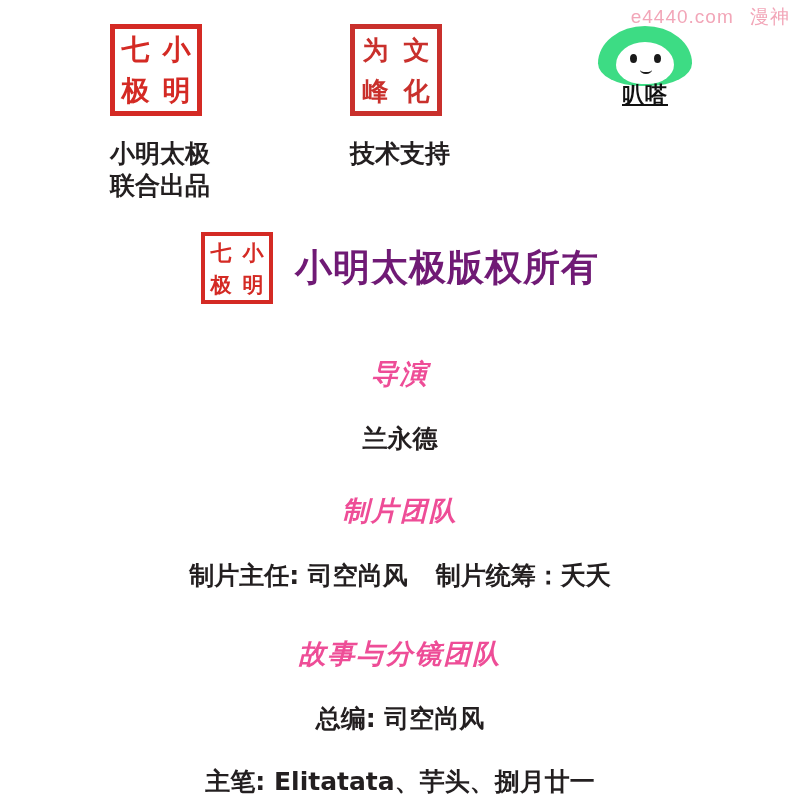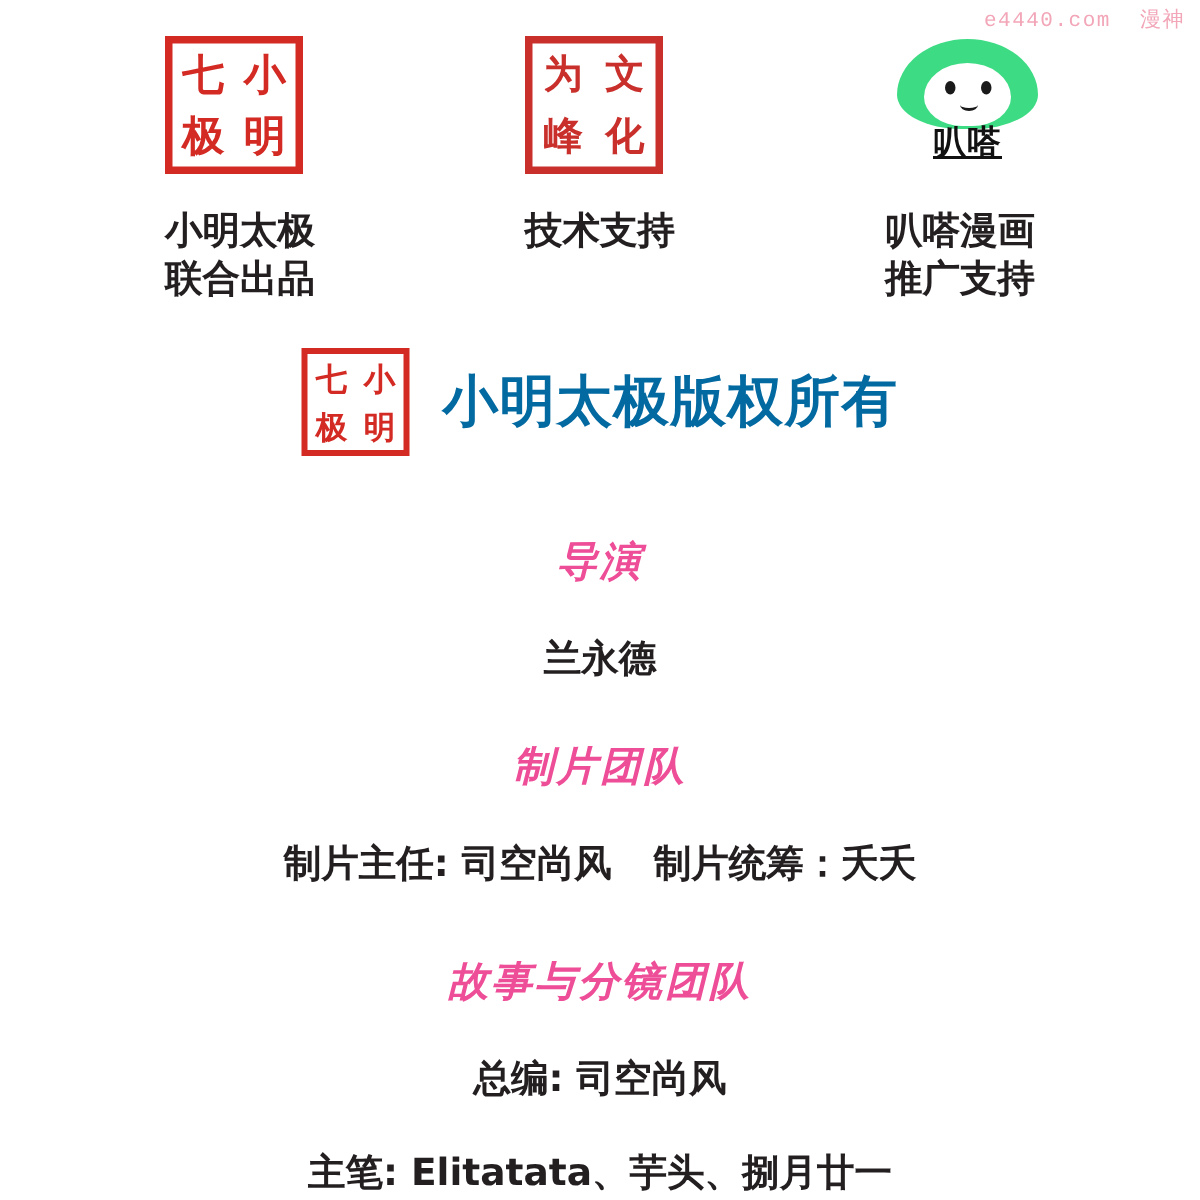--- a/index.html
+++ b/index.html
@@ -13,24 +13,24 @@
     font-family: "Liberation Sans", sans-serif;
     color: #231f20;
     position: relative;
     overflow: hidden;
   }
 
   .watermark {
     position: absolute;
     top: 4px;
     right: 10px;
-    font-size: 14px;
+    font-size: 19px;
     color: #f2a6b8;
     letter-spacing: 1px;
-    font-family: Liberation Mono, monospace;
+    font-family: Liberation Sans, sans-serif;
     white-space: nowrap;
   }
   .watermark .wm-cn {
     margin-left: 10px;
     color: #f2a6b8;
   }
 
   
   .stamp-row {
     position: absolute;
@@ -189,21 +189,21 @@
   .seal-small span {
     display: flex;
     align-items: center;
     justify-content: center;
     font-size: 21px;
     line-height: 1;
   }
   .copyright-text {
     font-size: 37px;
     font-weight: bold;
-    color: #0369a1;
+    color: #701a75;
     font-family: "DejaVu Sans", "Liberation Sans", sans-serif;
     letter-spacing: 1px;
   }
 
   
   .credits {
     position: absolute;
     top: 356px;
     left: 0;
     width: 800px;
@@ -275,24 +275,20 @@
     <div class="stamp-art">
       <div class="logo-cartoon">
         <div class="blob"></div>
         <div class="face"></div>
         <div class="eye l"></div>
         <div class="eye r"></div>
         <div class="mouth"></div>
         <div class="brand">叭嗒</div>
       </div>
     </div>
-    <div class="stamp-caption">
-      <div>叭嗒漫画</div>
-      <div>推广支持</div>
-    </div>
   </div>
 
 </div>
 
 <div class="copyright-row">
   <div class="seal-small">
     <span>七</span>
     <span>小</span>
     <span>极</span>
     <span>明</span>

